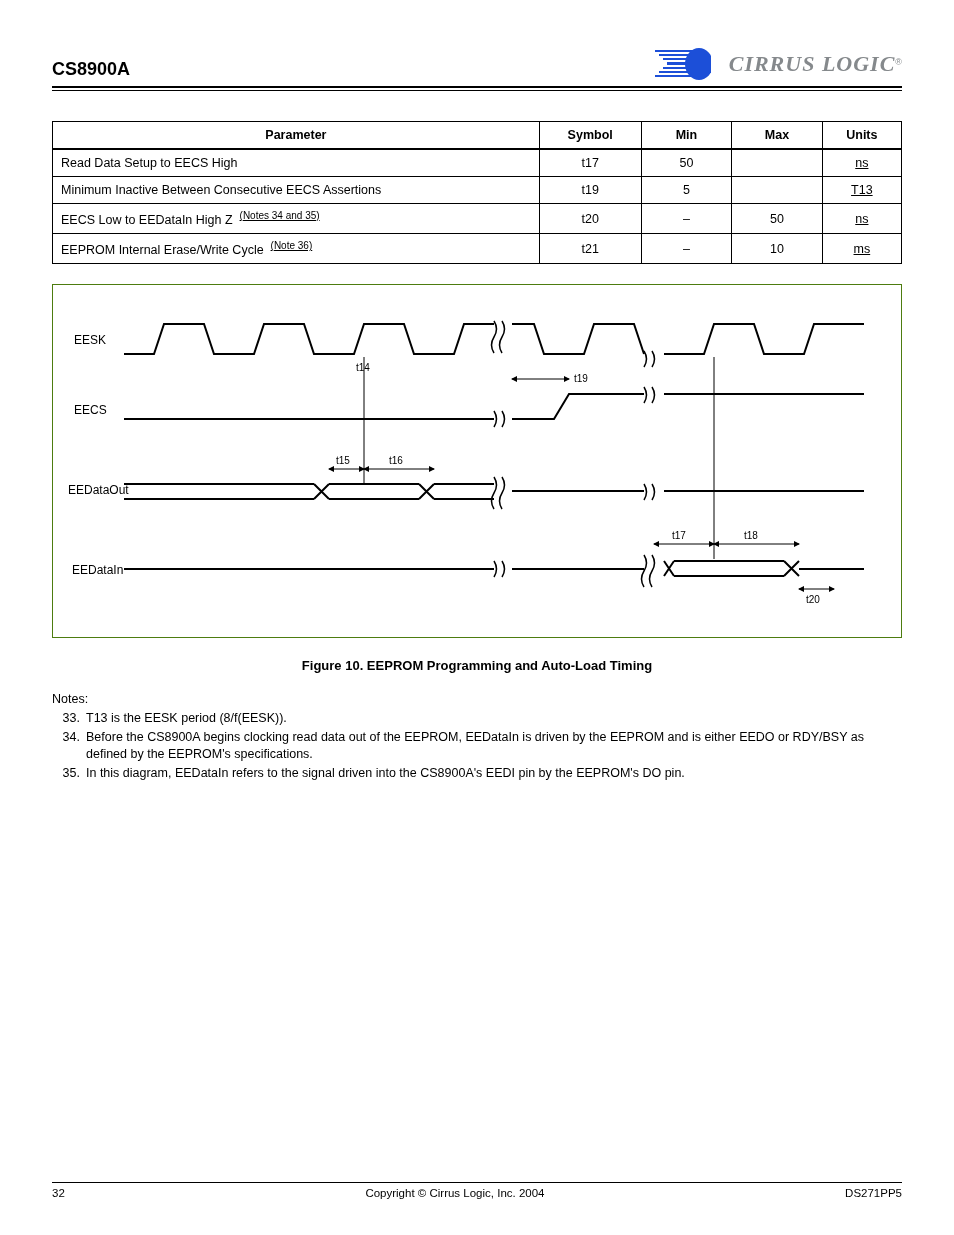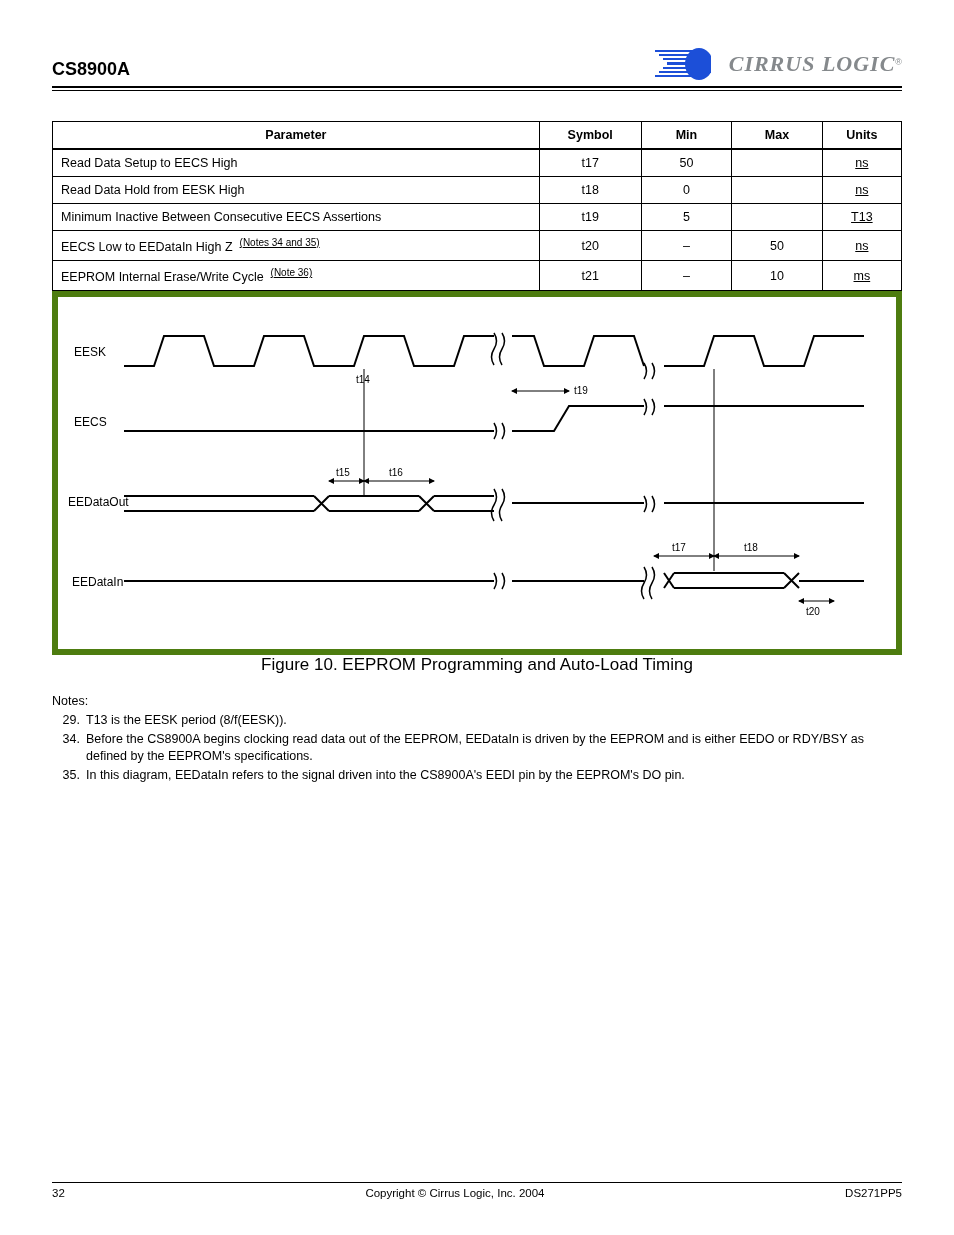--- a/index.html
+++ b/index.html
@@ -24,22 +24,22 @@
   th, td { border: 1px solid #000; padding: 6px 8px; font-size: 12.5px; }
   th { font-weight: bold; text-align: center; }
   thead tr { border-bottom: 2px solid #000; }
   td.param { text-align: left; width: 430px; }
   td.sym, td.min, td.max, td.unit { text-align: center; }
   td.sym { width: 90px; }
   td.min, td.max { width: 80px; }
   td.unit { width: 70px; text-decoration: underline; }
   .note-sup { font-size: 10px; vertical-align: super; text-decoration: underline; }
 
-  .figbox { border: 6px solid #4d7c0f; padding: 14px 6px 8px 0; }
-  .figcap { text-align: center; font-weight: normal; font-size: 17px; margin-top: 0; }
+  .figbox { border: 1px solid #4d7c0f; margin-top: 20px; padding: 14px 6px 8px 0; }
+  .figcap { text-align: center; font-weight: bold; font-size: 13px; margin-top: 20px; }
 
   
   .timing { position: relative; width: 100%; height: 330px; }
   .timing svg { width: 100%; height: 100%; }
   .sig-label { font-size: 12px; fill: #000; }
   .tlabel { font-size: 10px; fill: #000; }
 
   .notes { margin-top: 18px; font-size: 12.5px; line-height: 1.35; }
   .notes b { font-weight: normal; }
   .note-row { display: flex; gap: 6px; margin-top: 2px; }
@@ -89,27 +89,20 @@
   </thead>
   <tbody>
     <tr>
       <td class="param">Read Data Setup to EECS High</td>
       <td class="sym">t17</td>
       <td class="min">50</td>
       <td class="max"></td>
       <td class="unit">ns</td>
     </tr>
     <tr>
-      <td class="param">Read Data Hold from EESK High</td>
-      <td class="sym">t18</td>
-      <td class="min">0</td>
-      <td class="max"></td>
-      <td class="unit">ns</td>
-    </tr>
-    <tr>
       <td class="param">Minimum Inactive Between Consecutive EECS Assertions</td>
       <td class="sym">t19</td>
       <td class="min">5</td>
       <td class="max"></td>
       <td class="unit">T13</td>
     </tr>
     <tr>
       <td class="param"><span>EECS Low to EEDataIn High Z</span> &nbsp;<span class="note-sup">(Notes 34 and 35)</span></td>
       <td class="sym">t20</td>
       <td class="min">–</td>
@@ -202,21 +195,21 @@
       <line x1="735" y1="290" x2="770" y2="290" stroke="#000" marker-start="url(#ahb)" marker-end="url(#ah)"></line>
       <text x="742" y="304" class="tlabel">t20</text>
     </svg>
   </div>
 </div>
 <div class="figcap">Figure 10. EEPROM Programming and Auto-Load Timing</div>
 
 <div class="notes">
   <b>Notes:</b>
   <div class="note-row">
-    <div class="note-num">29.</div>
+    <div class="note-num">33.</div>
     <div class="note-txt">T13 is the EESK period (8/f(EESK)).</div>
   </div>
   <div class="note-row">
     <div class="note-num">34.</div>
     <div class="note-txt">Before the CS8900A begins clocking read data out of the EEPROM, EEDataIn is driven by the EEPROM and is either EEDO or RDY/BSY as defined by the EEPROM's specifications.</div>
   </div>
   <div class="note-row">
     <div class="note-num">35.</div>
     <div class="note-txt">In this diagram, EEDataIn refers to the signal driven into the CS8900A's EEDI pin by the EEPROM's DO pin.</div>
   </div>

